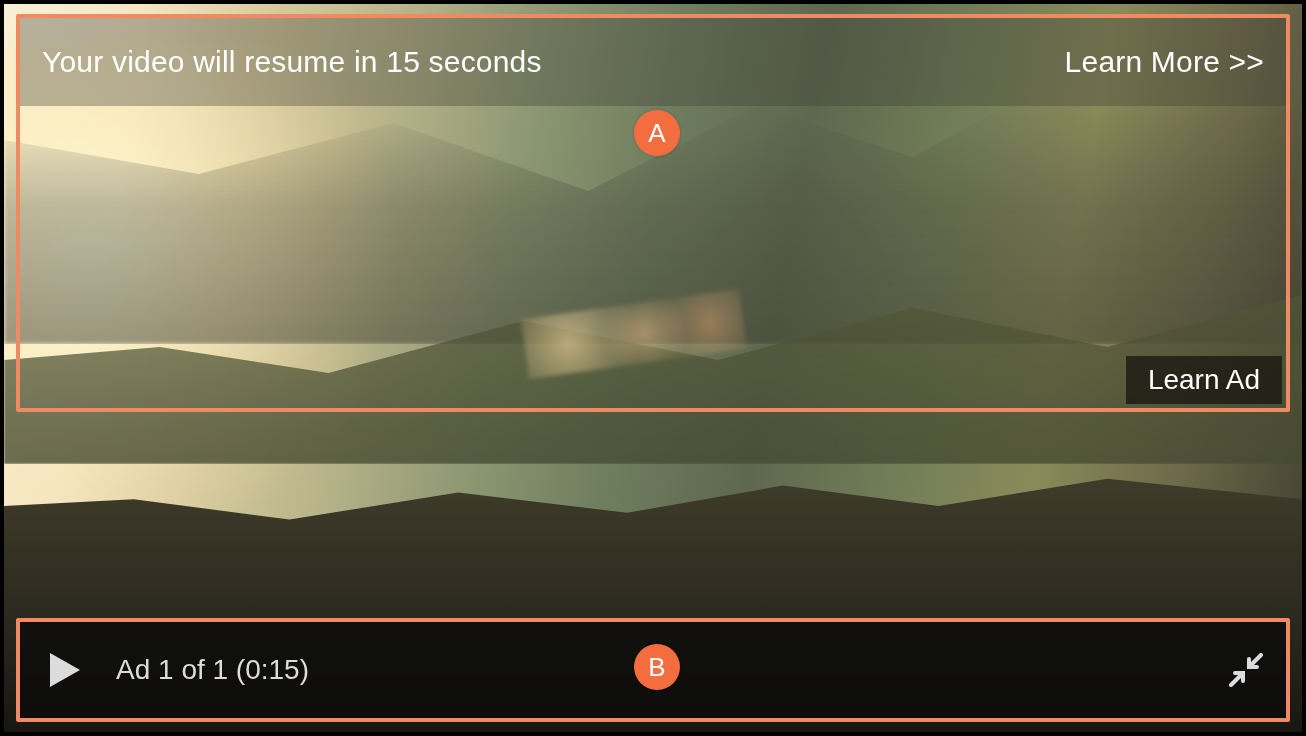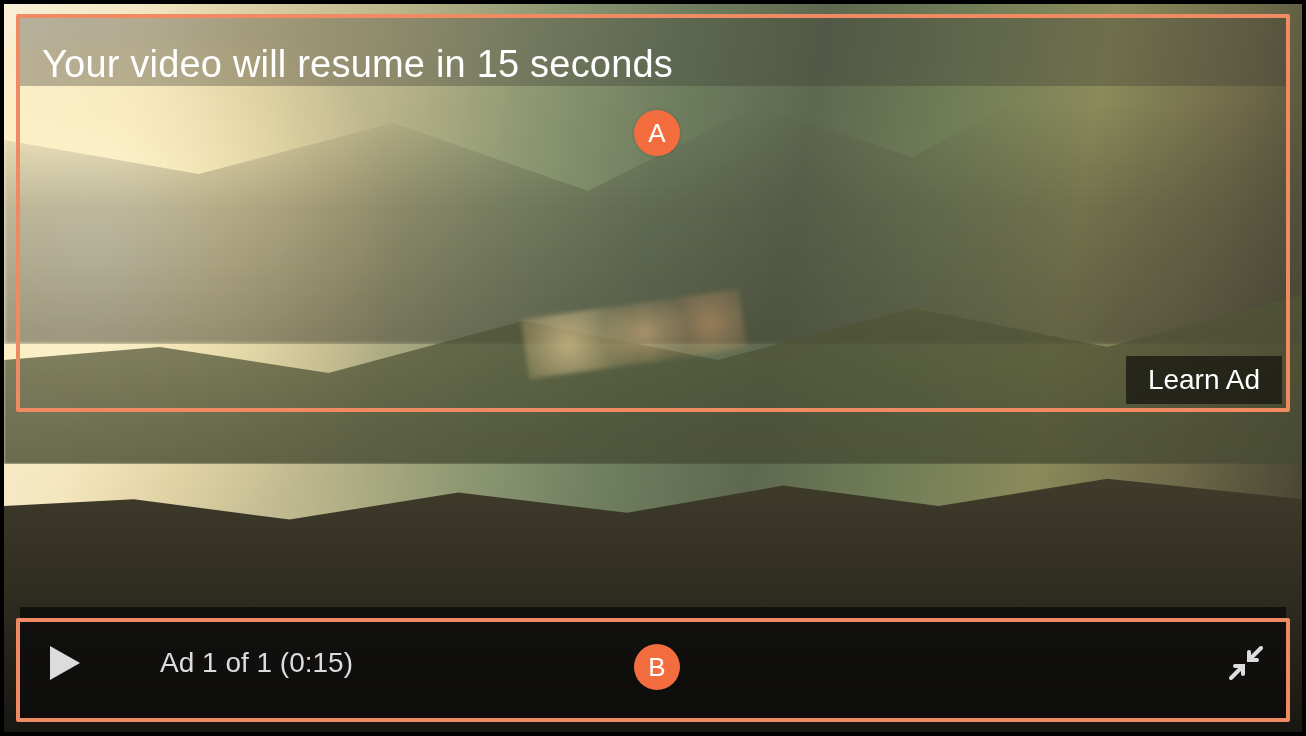--- a/index.html
+++ b/index.html
@@ -67,26 +67,26 @@
     display: flex; align-items: center; justify-content: center;
     box-shadow: 0 0 0 2px rgba(0,0,0,0.05);
     pointer-events: none;
   }
   .marker-a { left: 630px; top: 106px; }
   .marker-b { left: 630px; top: 640px; }
 
   
   .top-overlay {
     position: absolute;
-    left: 16px; right: 16px; top: 14px; height: 68px;
+    left: 16px; right: 16px; top: 14px; height: 88px;
     background: rgba(60,60,52,0.35);
-    display: flex; align-items: flex-end; justify-content: space-between;
+    display: flex; align-items: center; justify-content: space-between;
     padding: 0 22px;
     color: #fff;
-    font-size: 38px;
+    font-size: 30px;
     letter-spacing: 0.2px;
   }
   .top-overlay .right { cursor: pointer; }
 
   
   .skip-ad {
     position: absolute;
     right: 20px; top: 352px;
     height: 48px;
     padding: 0 22px;
@@ -100,26 +100,25 @@
   
   .region-b {
     position: absolute;
     left: 12px; right: 12px; bottom: 10px; height: 104px;
     border: 4px solid #f08a62;
     border-radius: 2px;
     pointer-events: none;
   }
   .control-bar {
     position: absolute;
-    left: 16px; right: 16px; bottom: 14px; height: 111px;
+    left: 16px; right: 16px; bottom: 14px; height: 96px;
     background: rgba(10,10,10,0.78);
     display: flex; align-items: center;
     color: #dcdcdc;
     font-size: 28px;
-    gap: 44px;
   }
   .play-btn {
     width: 90px; height: 96px;
     display: flex; align-items: center; justify-content: center;
     cursor: pointer;
   }
   .ad-label { margin-left: 6px; }
   .spacer { flex: 1; }
   .collapse-btn {
     width: 80px; height: 96px;
@@ -133,20 +132,21 @@
 <div class="player">
 
   <div class="sky-glow"></div>
   <div class="ridge-far"></div>
   <div class="ridge-mid"></div>
   <div class="ridge-near"></div>
   <div class="lens-flare"></div>
 
   <div class="top-overlay">
     <span>Your video will resume in 15 seconds</span>
+    <span class="right">Learn More &gt;&gt;</span>
   </div>
 
   <div class="skip-ad">
     <span>Learn Ad</span>
   </div>
 
   <div class="control-bar">
     <div class="play-btn">
       <svg width="34" height="38" viewBox="0 0 34 38">
         <polygon points="2,2 32,19 2,36" fill="#dcdcdc"></polygon>

